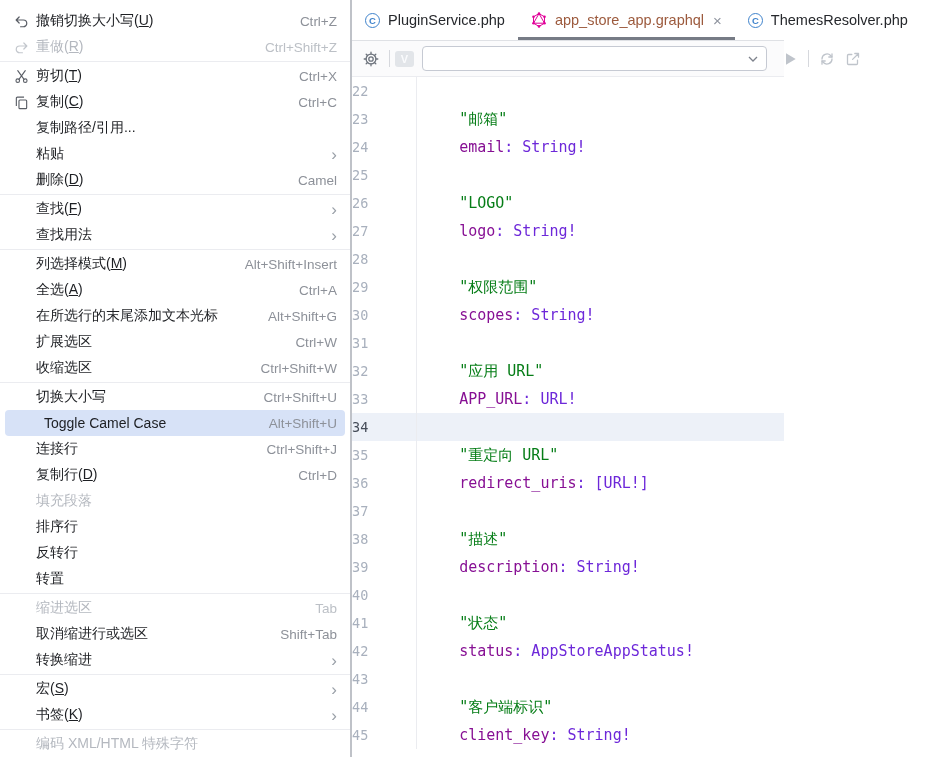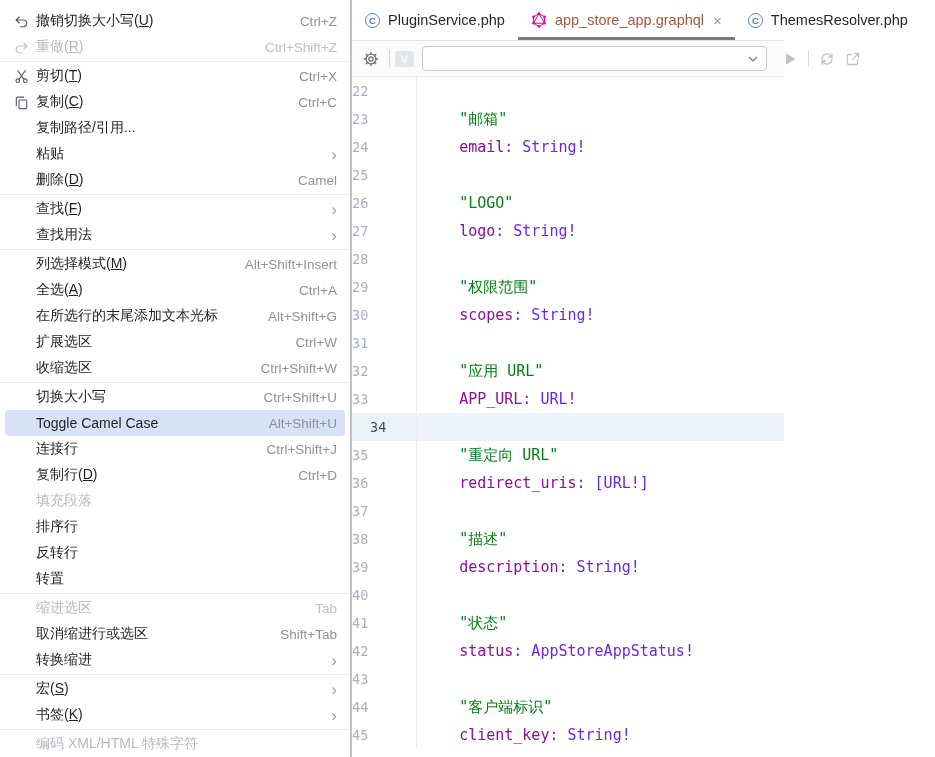--- a/index.html
+++ b/index.html
@@ -6,21 +6,21 @@
   html,body { width: 935px; height: 757px; overflow: hidden; background: #fff;
               font-family: "Liberation Sans", sans-serif; }
   .app { display: flex; width: 784px; height: 757px; background: #fff; }
 
   
   .menu-panel { width: 352px; min-width: 352px; height: 757px; background: #fff;
                 border-right: 2px solid #bfc2c8; padding-top: 8px; overflow: hidden; }
   .menu-item { height: 26px; margin: 0 5px; padding: 0 8px; border-radius: 4px;
                display: flex; align-items: center; font-size: 14px; color: #1d1f23;
                cursor: default; }
-  .menu-item.highlighted { background: #d7e2f7; }
+  .menu-item.highlighted { background: #d7e2f7; gap: 8px; }
   .menu-item.disabled { color: #b4b8bf; }
   .menu-item.disabled .micon { color: #c3c7cd; }
   .micon { width: 16px; height: 16px; margin-right: 7px; color: #5a5e66;
            display: inline-flex; align-items: center; justify-content: center; flex: none; }
   .micon svg { width: 15px; height: 15px; }
   .mlabel { flex: 1; white-space: nowrap; }
   .mlabel .mn { text-decoration: underline; }
   .mshort { color: #8d9199; font-size: 13.5px; margin-left: 18px; white-space: nowrap; }
   .menu-item.disabled .mshort { color: #bcc0c6; text-align: right; }
   .msub { color: #9aa0a8; font-size: 17px; line-height: 1; margin-left: 18px; }
@@ -61,21 +61,21 @@
   .combo input { flex: 1; border: none; outline: none; font-size: 13px; background: transparent; }
   .combo .chev { color: #7d828c; display: inline-flex; }
 
   
   .code-area { flex: 1; overflow: hidden; background: #fff;
                font-family: "DejaVu Sans Mono", "Liberation Mono", monospace; font-size: 15px; }
   .code-line { display: flex; height: 28px; line-height: 28px; }
   .code-line.current { background: #edf1f8; }
   .gutter-num { width: 65px; flex: none; text-align: left; padding-right: 13px;
                 color: #a8b0bd; font-size: 13.5px; border-right: 1px solid #ebecf0; }
-  .code-line.current .gutter-num { color: #454c58; padding-left: 18px; }
+  .code-line.current .gutter-num { color: #454c58; }
   .line-text { white-space: pre; padding-left: 6px; }
   .seg-plain { color: #6d28d9; }
   .seg-str { color: #067d17; }
   .seg-field { color: #871094; }
 </style>
 </head>
 <body>
 
 <div class="app">
   <div class="menu-panel" id="menu">

